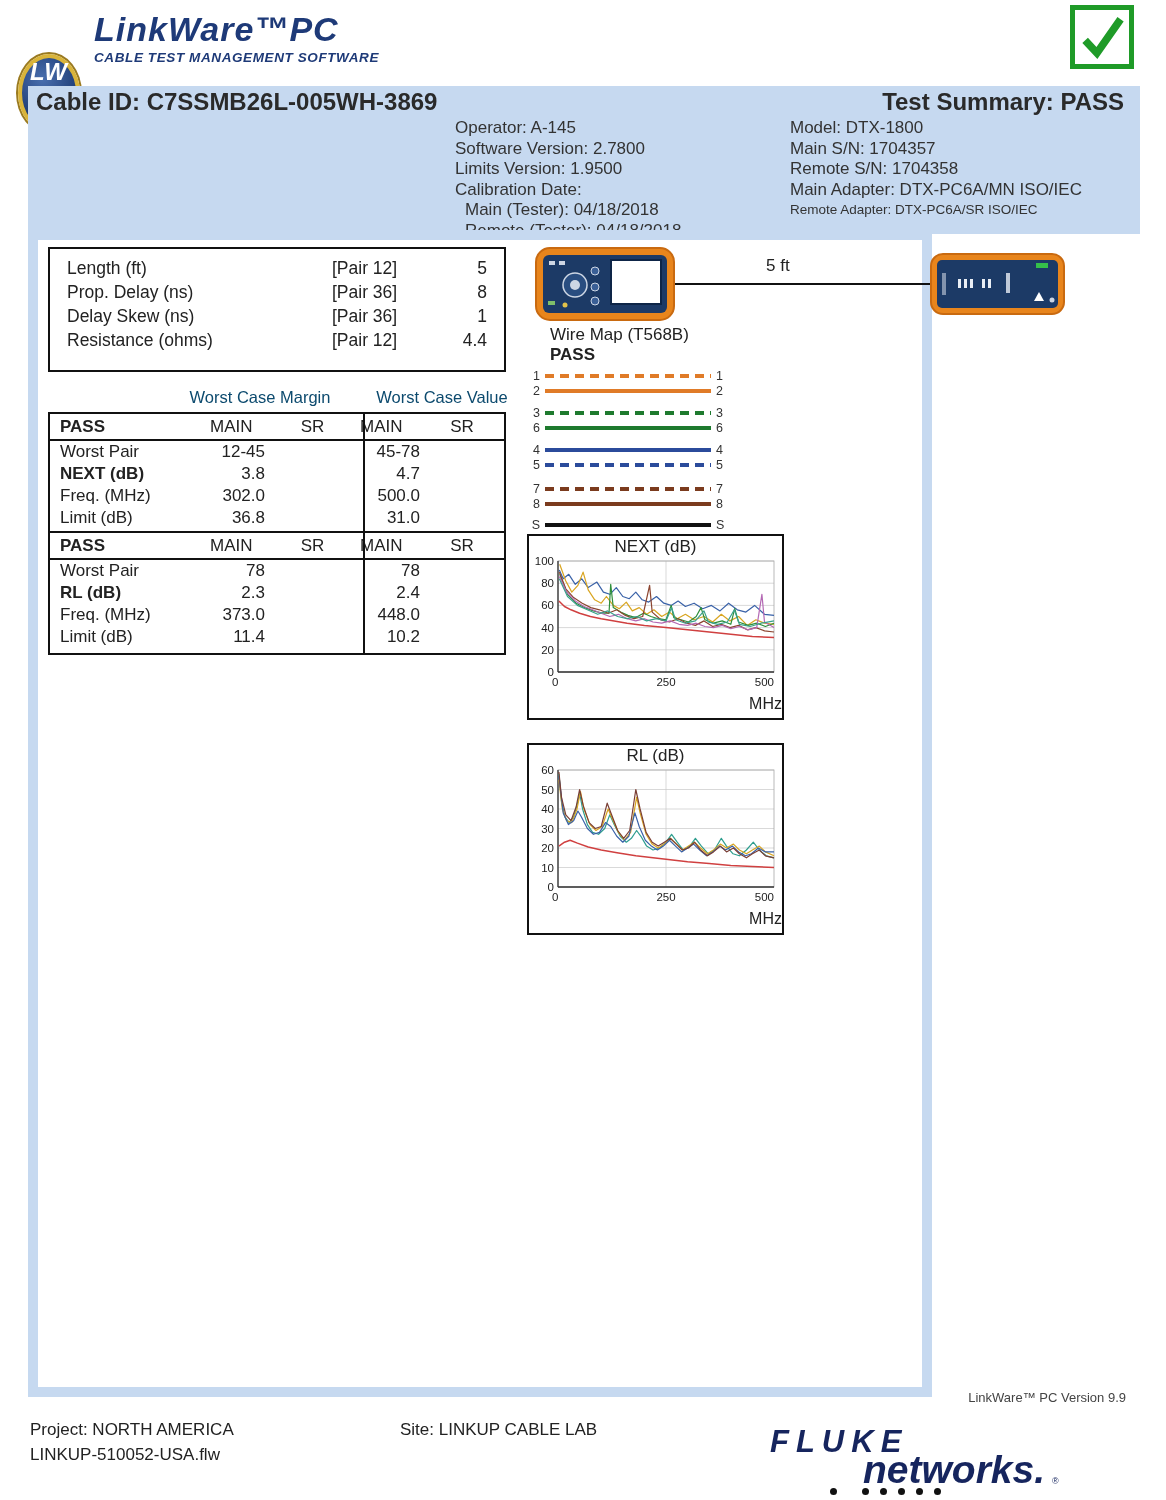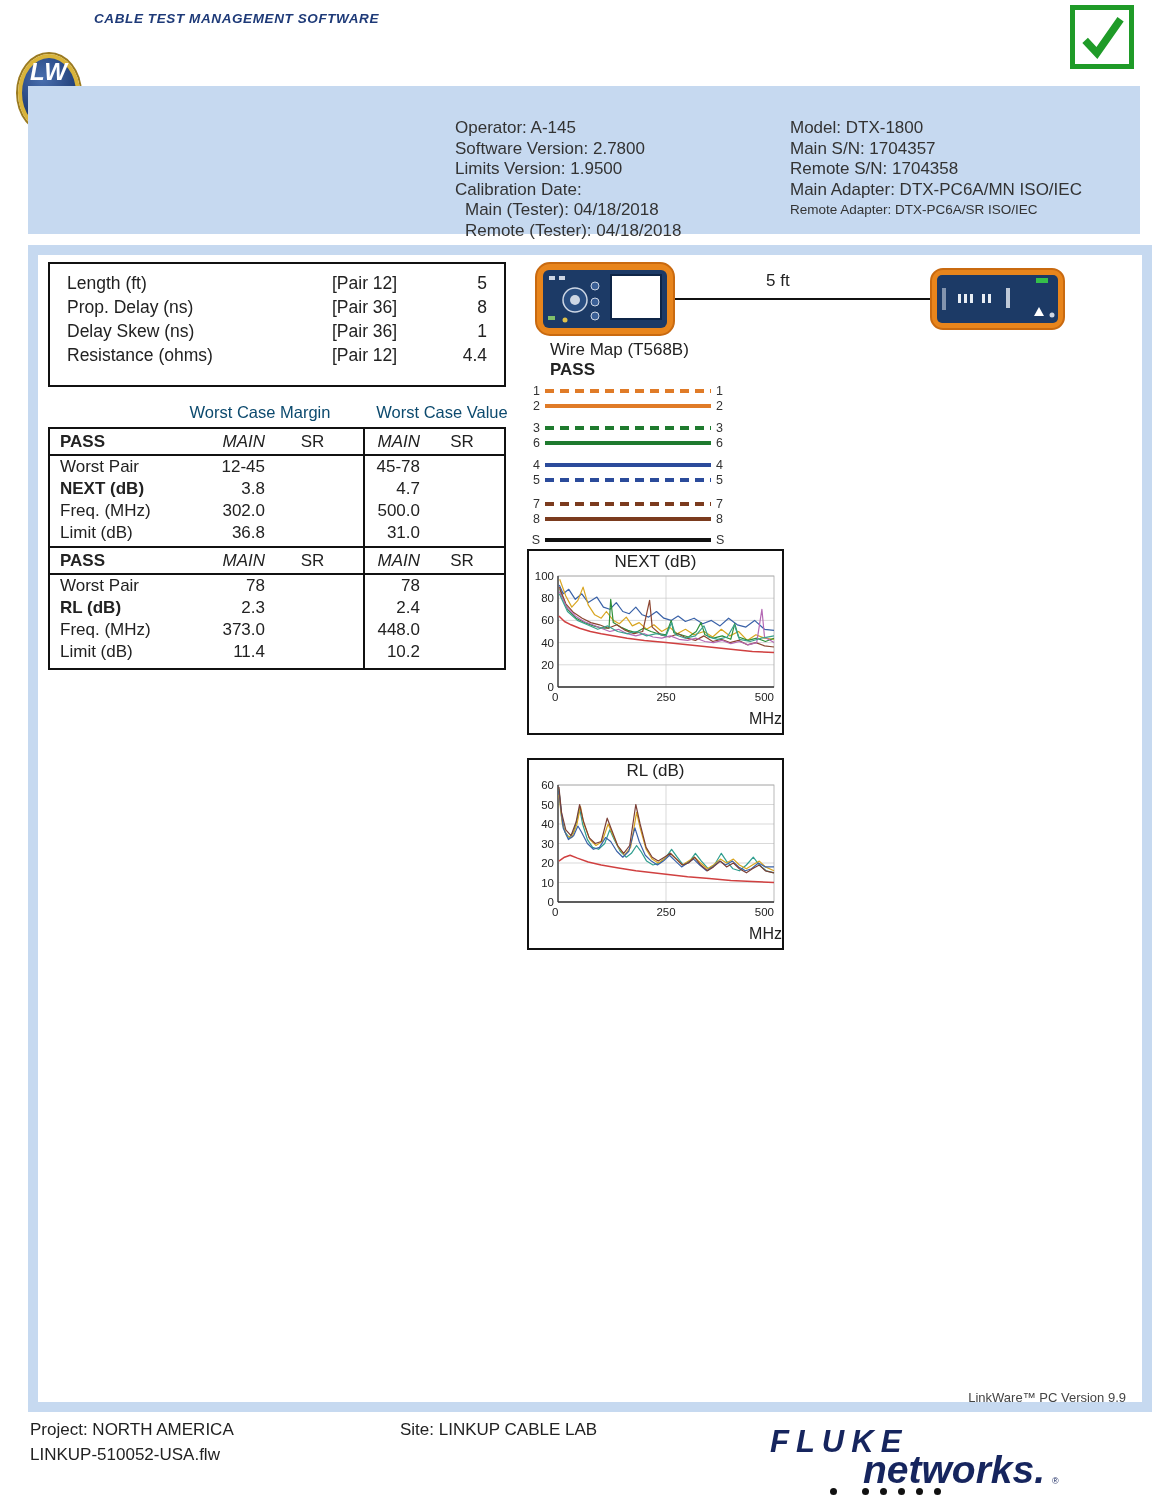--- a/index.html
+++ b/index.html
@@ -26,41 +26,41 @@
   
   .band{ position:absolute; left:28px; top:86px; width:1112px; height:148px; background:#c6d9f0;}
   .band-title-row{ position:absolute; left:8px; right:16px; top:2px; display:flex; justify-content:space-between;
     font-size:24px; font-weight:bold; color:#2a2a2a; white-space:nowrap;}
   .band-col{ position:absolute; top:32px; font-size:17px; color:#333; line-height:20.5px; white-space:nowrap;}
   #col1{ left:8px; } #col2{ left:427px; } #col3{ left:762px; }
   .b{ font-weight:bold; }
   .indent{ padding-left:10px; }
   .small-line{ font-size:13.5px; line-height:19px; }
   
-  .main-box{ position:absolute; left:28px; top:245px; width:1124px; height:1167px;
+  .main-box{ position:absolute; left:28px; top:230px; width:904px; height:1167px;
     border:10px solid #c6d9f0; background:#fff;}
   
   .meas-box{ position:absolute; left:10px; top:7px; width:458px; height:125px;
     border:2px solid #111; font-size:17.5px; color:#222; padding-top:7px;}
   .meas-row{ display:flex; padding:0 17px; line-height:24px;}
   .meas-label{ flex:1; } .meas-pair{ width:100px; } .meas-val{ width:55px; text-align:right;}
   
   .wc-header{ position:absolute; top:148px; font-size:16.5px; color:#0c4a6e; transform:translateX(-50%); white-space:nowrap;}
   
   .rtable{ position:absolute; left:10px; width:458px; border:2px solid #111; background:#fff;
     font-size:17px; color:#222; padding-bottom:5px;}
   #next-table{ top:172px; } #rl-table{ top:291px; }
   .rt-head{ display:flex; line-height:25px; border-bottom:2px solid #111;}
   .rt-row{ display:flex; line-height:22px;align-items:center;}
   .c-label{ width:160px; padding-left:10px;}
   .c-mm{ width:55px; text-align:right;}
   .c-ms{ width:95px; text-align:center;}
   .c-vm{ width:60px; text-align:right;}
   .c-vs{ flex:1; text-align:center;}
-  .rt-head .c-mm, .rt-head .c-vm{ text-align:right;font-style:italic;}
+  .rt-head .c-mm, .rt-head .c-vm{ text-align:left;}
   .rt-divider{ position:absolute; top:0; bottom:0; left:313px; width:2px; background:#111;}
   
   .main-tester{ position:absolute; left:497px; top:7px;}
   .remote-tester{ position:absolute; left:892px; top:13px;}
   .conn-line{ position:absolute; left:637px; top:43px; width:255px; height:2px; background:#111;}
   .len-label{ position:absolute; left:728px; top:16px; font-size:17px; color:#222;}
   
   .wm-title{ position:absolute; left:512px; top:85px; font-size:17px; color:#222;}
   .wm-status{ position:absolute; left:512px; top:105px; font-size:17px; font-weight:bold; color:#222;}
   .wire-row{ position:absolute; left:488px; width:212px; height:14px;
@@ -87,29 +87,34 @@
   .fdot{ width:7px; height:7px; border-radius:50%; background:#111;}
   .fdot.first{ margin-right:14px; }
 </style>
 </head>
 <body>
 
 <div class="lw-badge">
   <span>LW</span>
 </div>
 <div class="logo-text">
+  <div class="logo-title">LinkWare™PC</div>
   <div class="logo-sub">CABLE TEST MANAGEMENT SOFTWARE</div>
 </div>
 <div class="check-box">
   <svg width="54" height="54" viewBox="0 0 64 64">
       <path d="M12 36 L26 51 L54 11" fill="none" stroke="#1f9b28" stroke-width="9"></path>
     </svg>
 </div>
 
 <div class="band">
+  <div class="band-title-row">
+    <span>Cable ID: C7SSMB26L-005WH-3869</span>
+    <span>Test Summary: PASS</span>
+  </div>
   <div class="band-col" id="col2">
     <div>Operator: A-145</div>
     <div>Software Version: 2.7800</div>
     <div>Limits Version: 1.9500</div>
     <div>Calibration Date:</div>
     <div class="indent">Main (Tester): 04/18/2018</div>
     <div class="indent">Remote (Tester): 04/18/2018</div>
   </div>
   <div class="band-col" id="col3">
     <div>Model: DTX-1800</div>

